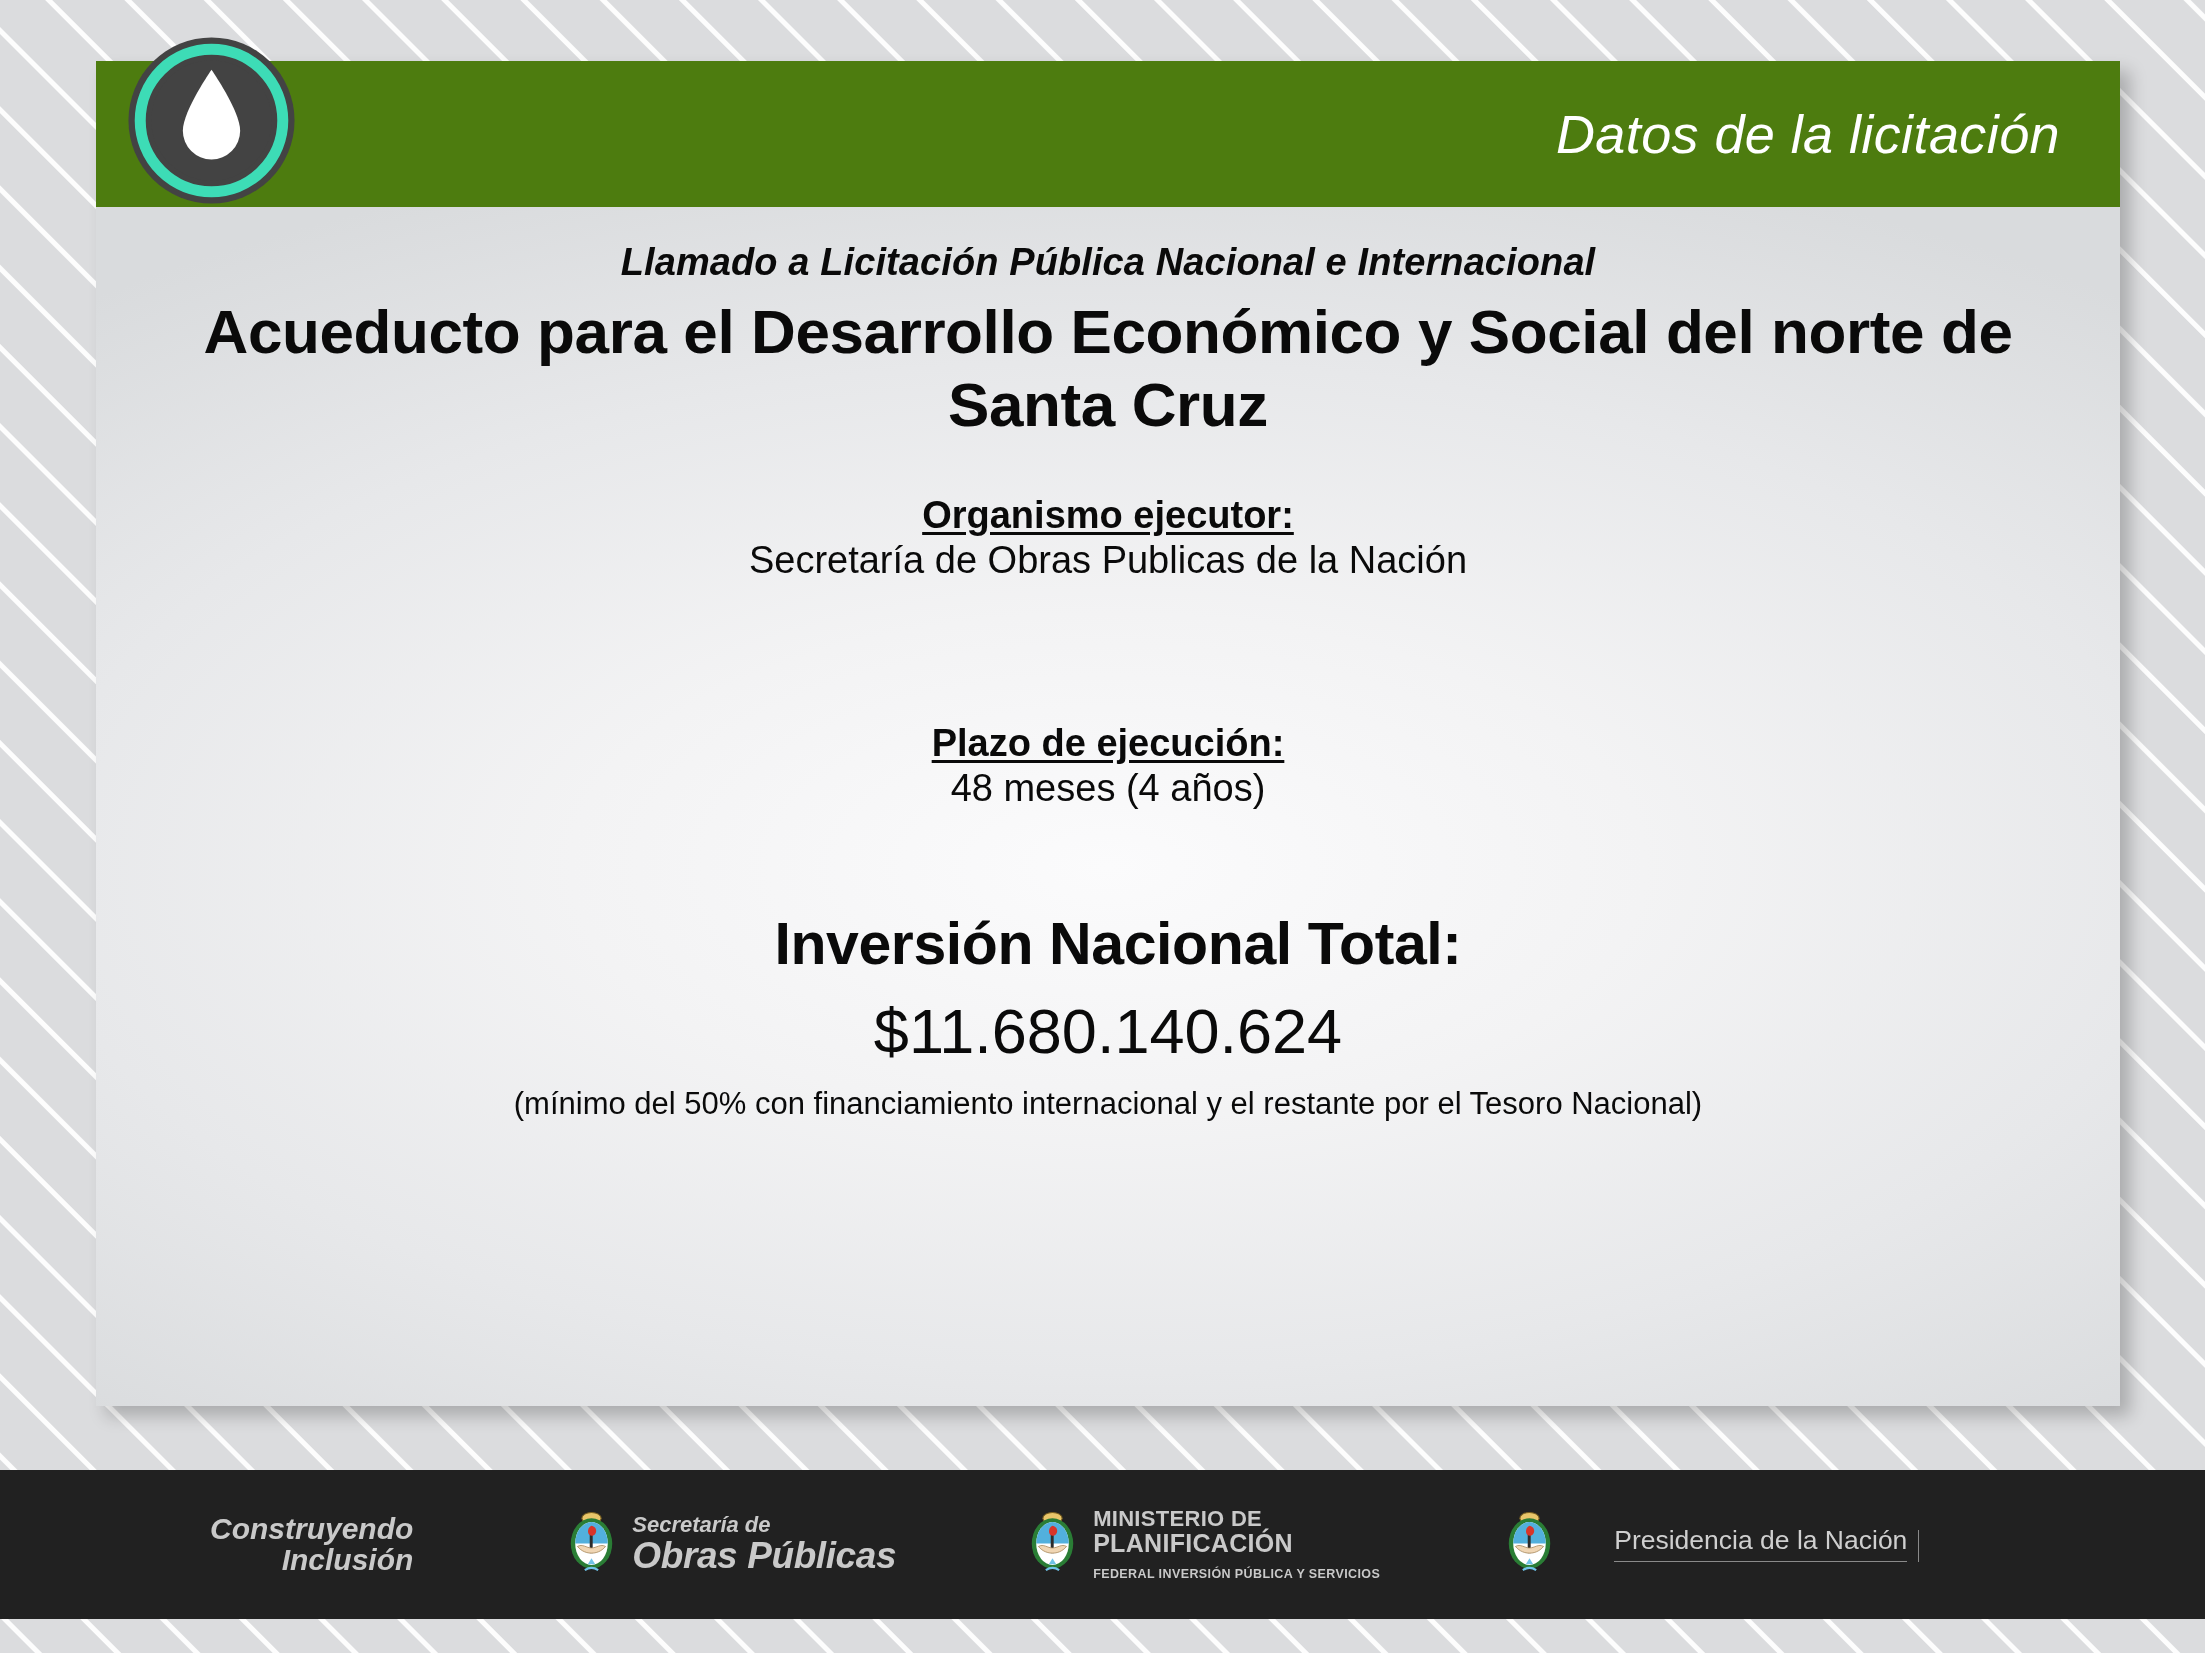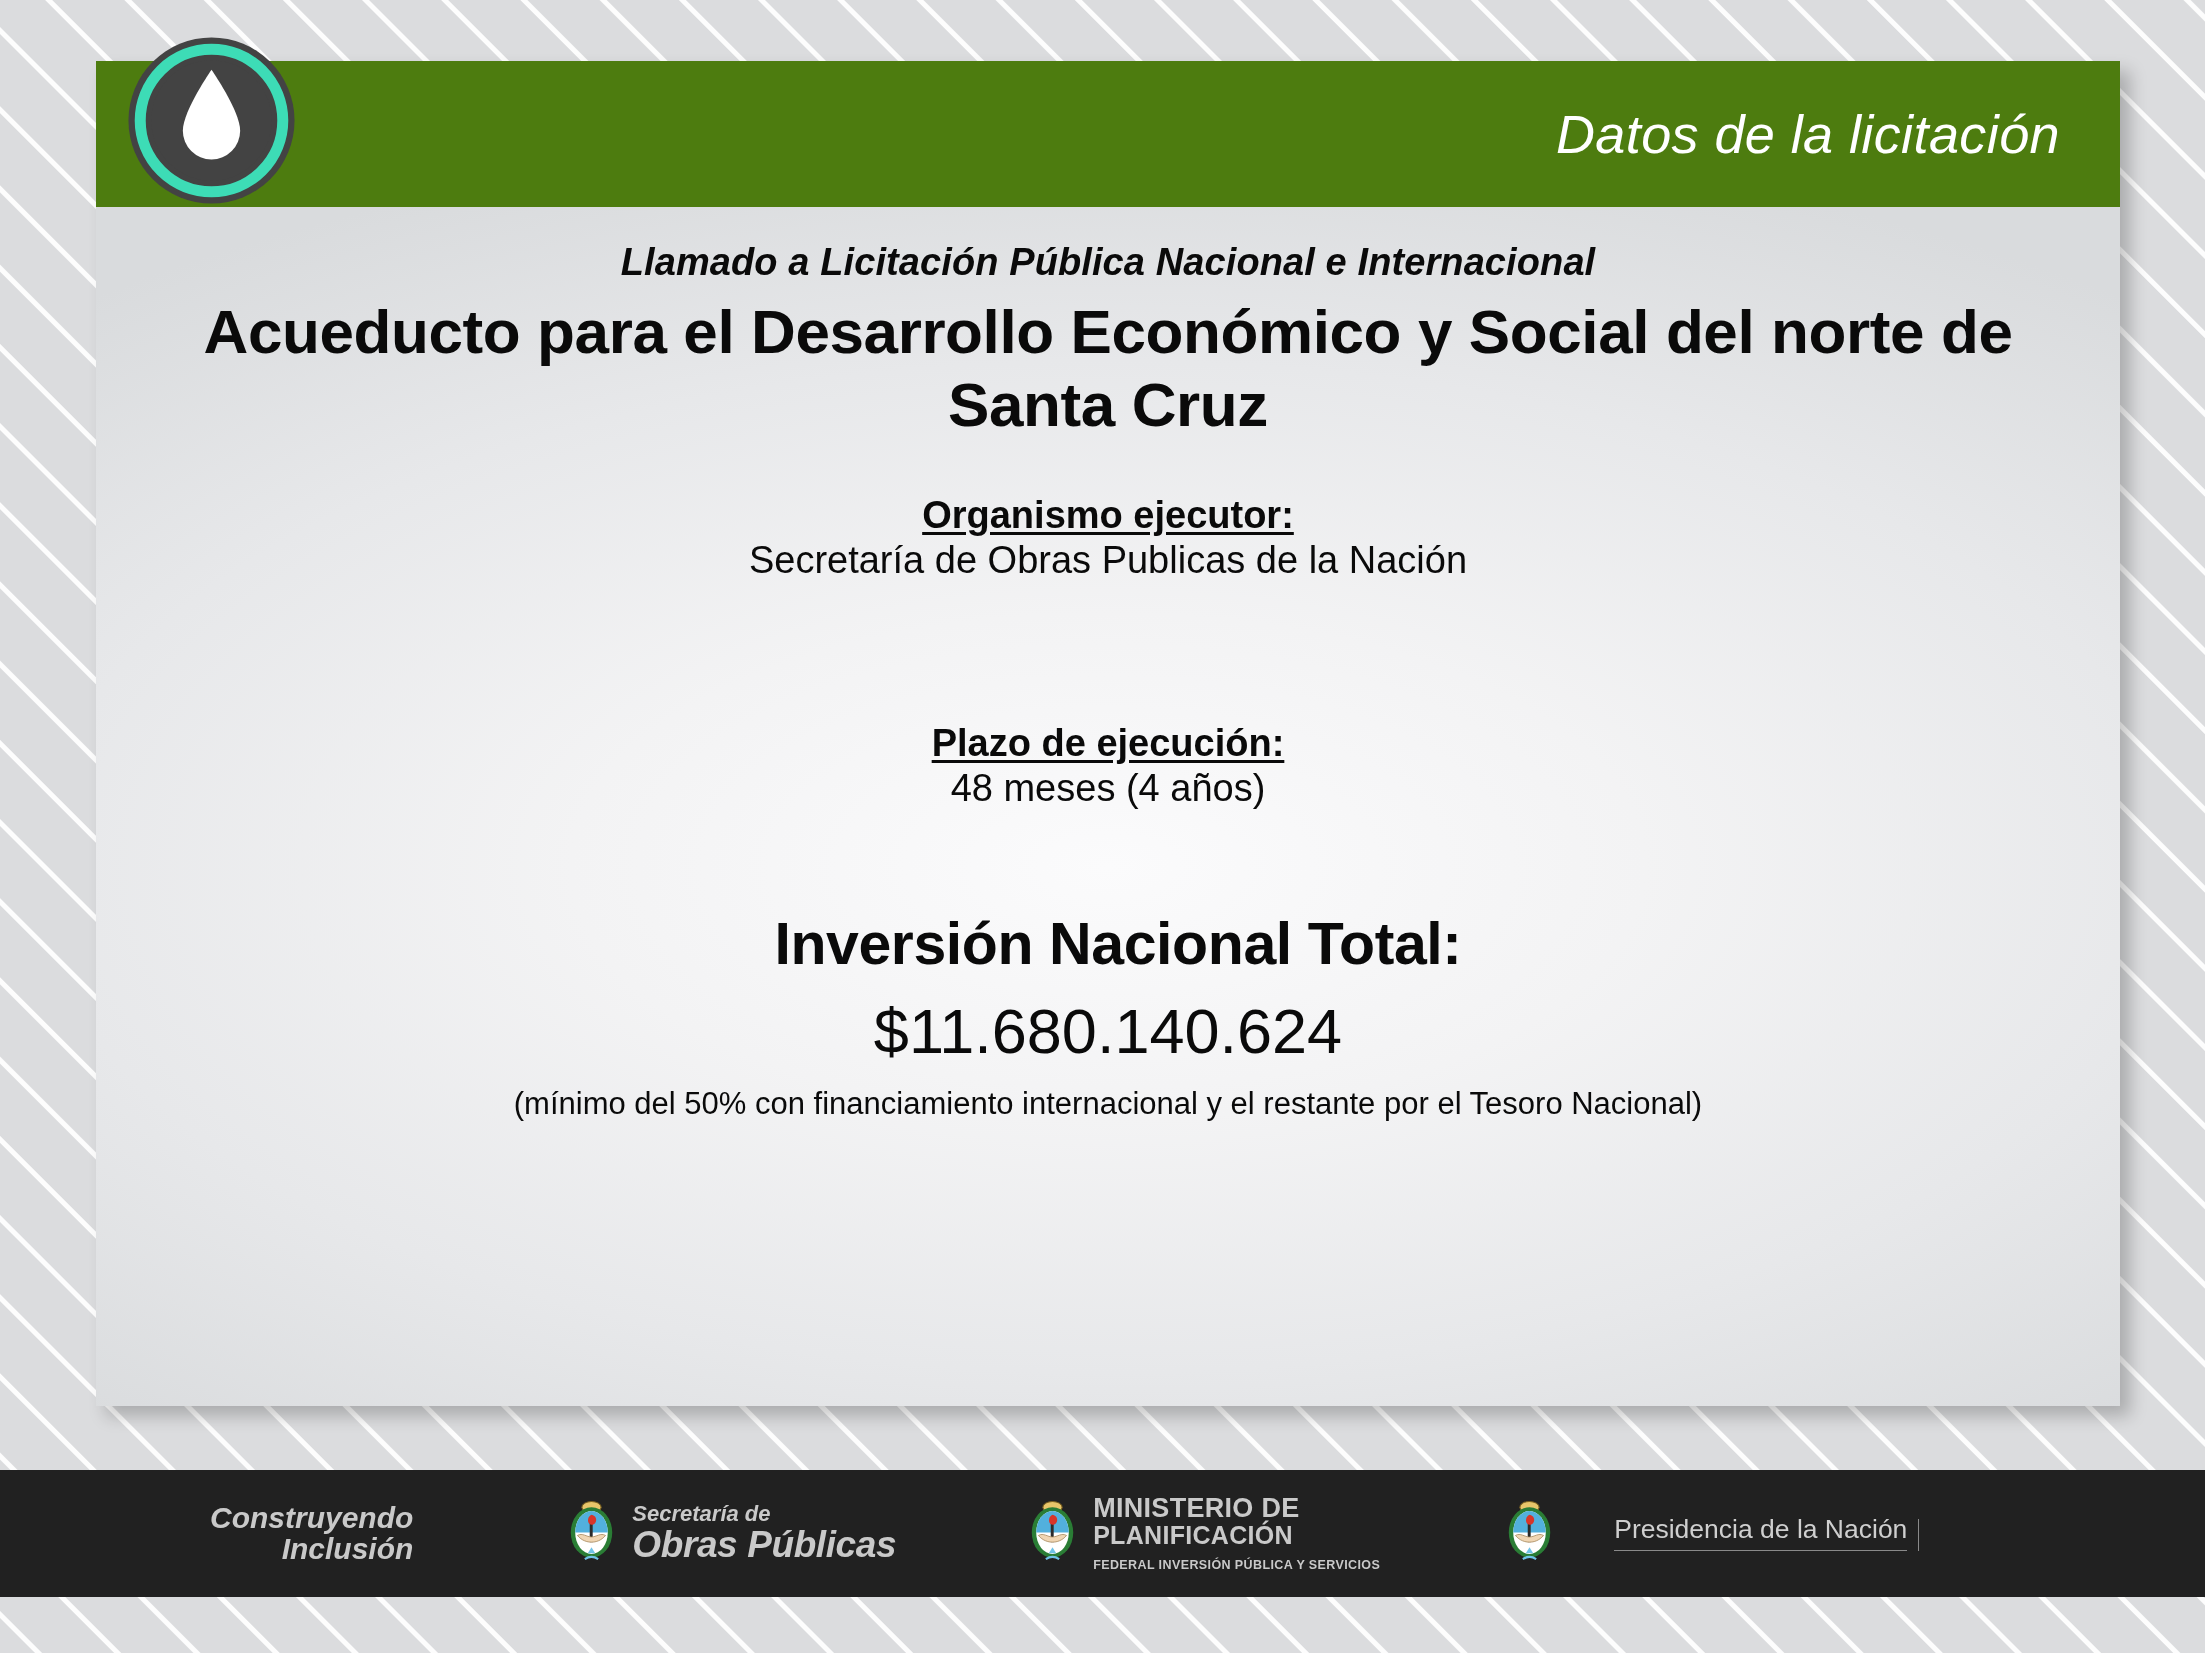--- a/index.html
+++ b/index.html
@@ -97,36 +97,36 @@
     position:absolute;left:0;right:0;top:788px;
     font-size:63px;font-weight:400;letter-spacing:0px;
   }
   #fine-print{
     position:absolute;left:29px;right:29px;top:879px;
     font-size:31px;font-weight:400;
   }
   
   #footer{
     position:absolute;left:0;top:1470px;
-    width:2205px;height:127px;
+    width:2205px;height:149px;
     background:#212121;
     display:flex;align-items:center;
   }
   .footer-slot{display:flex;align-items:center;height:100%;}
   #slot-construyendo{margin-left:210px;}
   #slot-obras{margin-left:154px;}
   #slot-plani{margin-left:132px;}
   #slot-presi{margin-left:125px;}
   .crest{width:49px;height:74px;flex:0 0 auto;margin-right:16px;}
   .ftxt{color:#c9c9c9;line-height:1.03;}
   #construyendo-l1{font-size:30px;font-style:italic;font-weight:bold;text-align:right;}
   #construyendo-l2{font-size:30px;font-style:italic;font-weight:bold;text-align:right;}
   #obras-l1{font-size:22px;font-style:italic;font-weight:bold;}
   #obras-l2{font-size:37px;font-style:italic;font-weight:bold;letter-spacing:-0.4px;}
-  #plani-l1{font-size:27px;font-weight:bold;letter-spacing:0.3px;}
+  #plani-l1{font-size:22px;font-weight:bold;letter-spacing:0.3px;}
   #plani-l2{font-size:25px;font-weight:bold;letter-spacing:0.3px;}
   #plani-l3{font-size:12.5px;font-weight:bold;letter-spacing:0.4px;margin-top:11px;}
   #presi-l1{font-size:26.5px;font-weight:400;color:#cfcfcf;padding-bottom:5.9px;border-bottom:1.5px solid #8a8a8a;}
   #presi-wrap{display:flex;align-items:flex-end;margin-left:44px;}
   #presi-tick{width:1.5px;height:32px;background:#8a8a8a;margin-left:10.3px;}
 </style>
 </head>
 <body>
 
 <div id="backdrop"></div>

